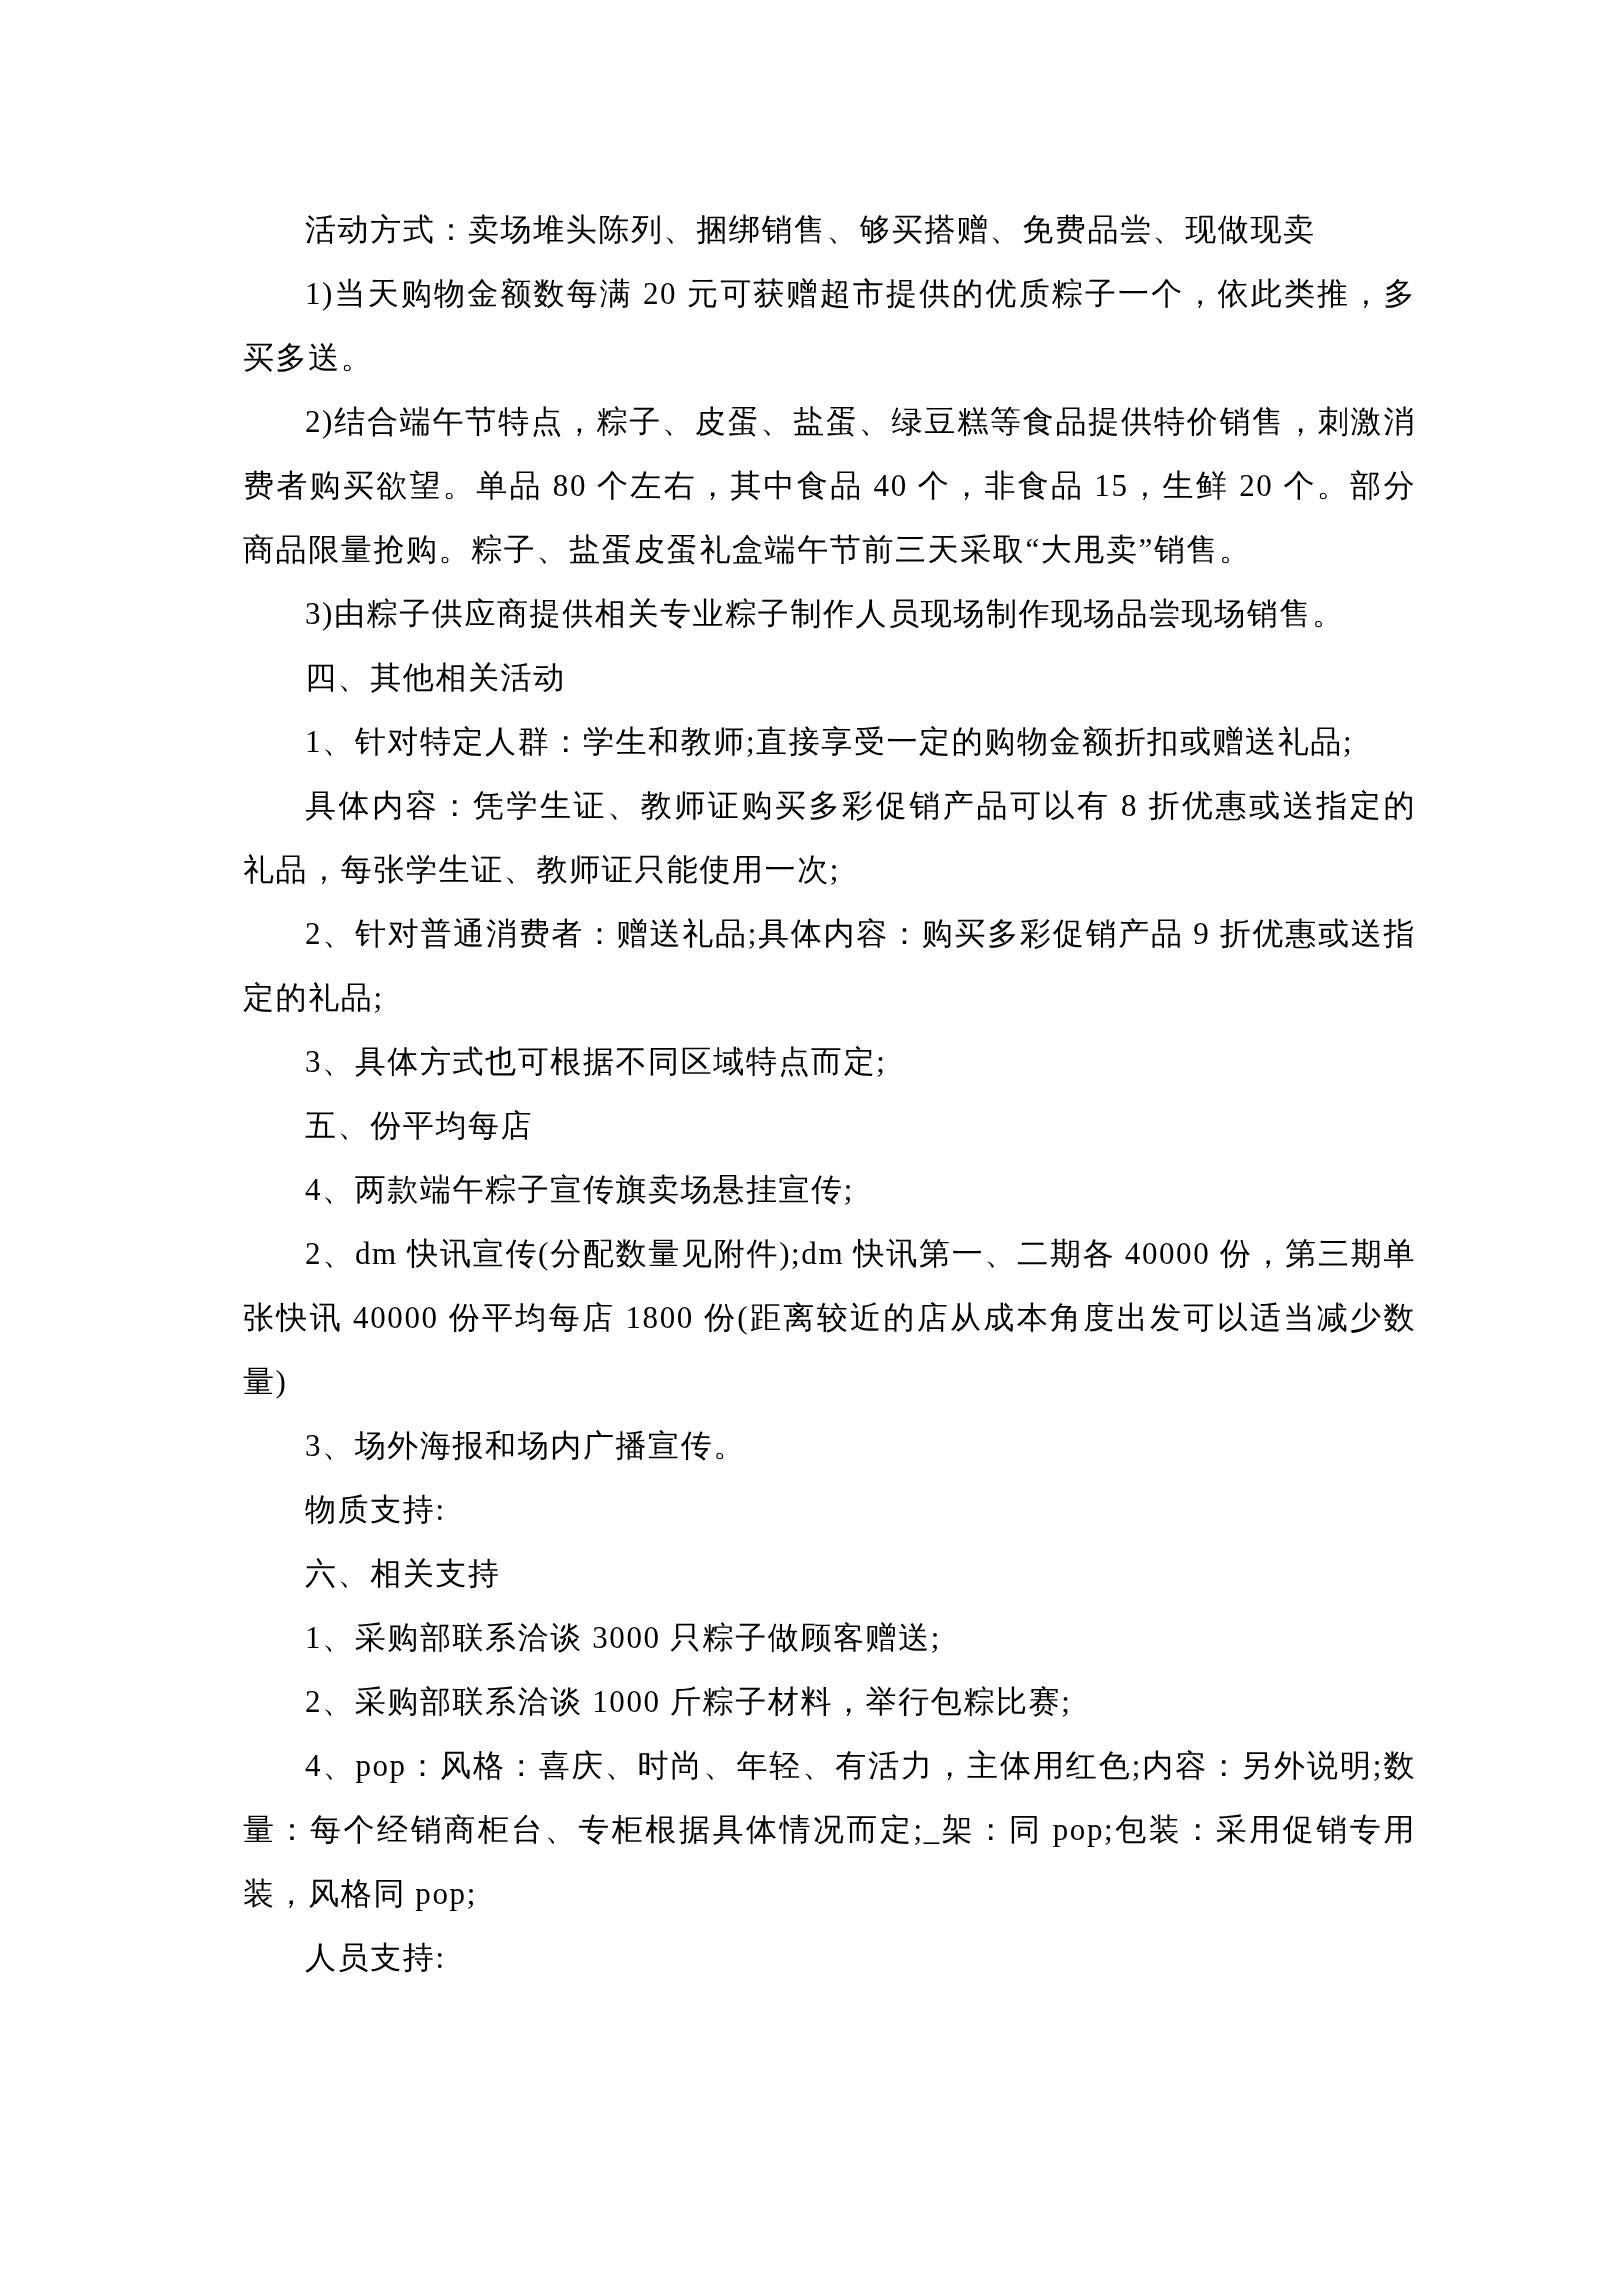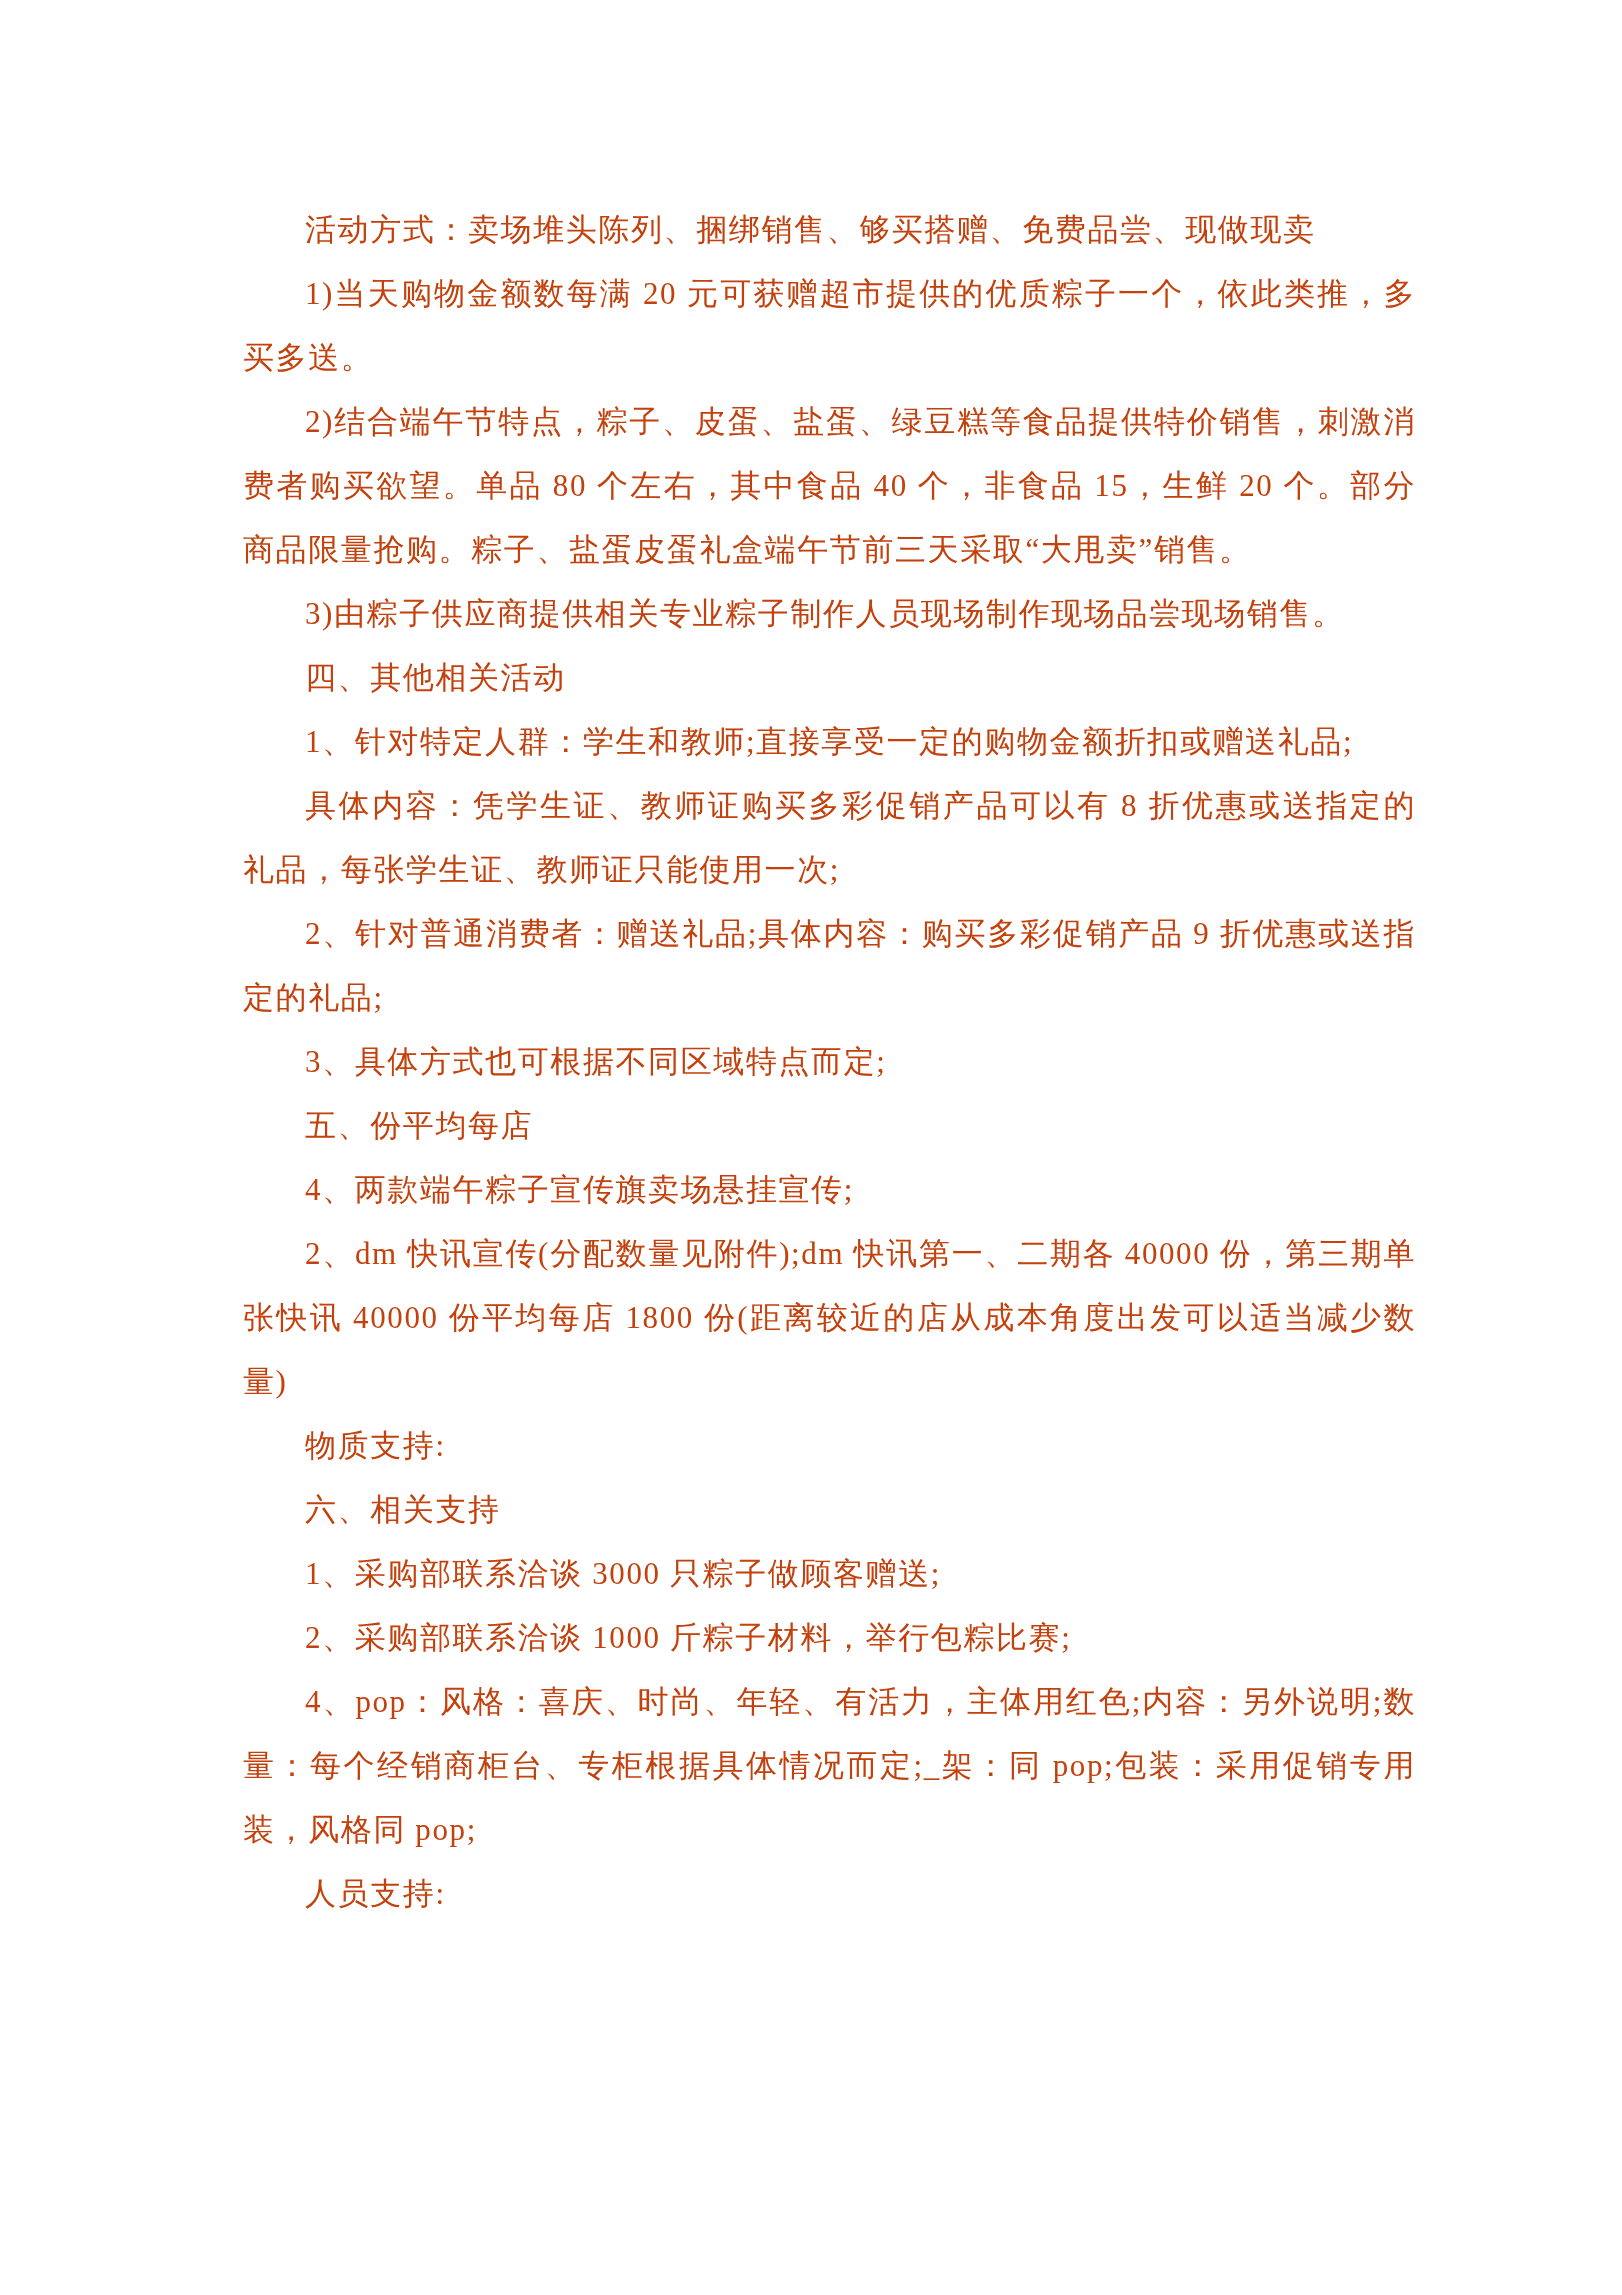--- a/index.html
+++ b/index.html
@@ -19,21 +19,21 @@
     inset: 0;
     background: #ffffff;
   }
   .doc {
     position: absolute;
     left: 243px;
     top: 198px;
     width: 1173px;
     font-size: 31px;
     line-height: 64px;
-    color: #c2410c;
+    color: #000000;
     text-align: justify;
     letter-spacing: 1.6px;
     word-break: break-all;
   }
   .doc p {
     margin: 0;
     padding: 0;
     text-indent: 2em;
   }
 </style>
@@ -47,20 +47,21 @@
     <p>2)结合端午节特点，粽子、皮蛋、盐蛋、绿豆糕等食品提供特价销售，刺激消费者购买欲望。单品 80 个左右，其中食品 40 个，非食品 15，生鲜 20 个。部分商品限量抢购。粽子、盐蛋皮蛋礼盒端午节前三天采取“大甩卖”销售。</p>
     <p>3)由粽子供应商提供相关专业粽子制作人员现场制作现场品尝现场销售。</p>
     <p>四、其他相关活动</p>
     <p>1、针对特定人群：学生和教师;直接享受一定的购物金额折扣或赠送礼品;</p>
     <p>具体内容：凭学生证、教师证购买多彩促销产品可以有 8 折优惠或送指定的礼品，每张学生证、教师证只能使用一次;</p>
     <p>2、针对普通消费者：赠送礼品;具体内容：购买多彩促销产品 9 折优惠或送指定的礼品;</p>
     <p>3、具体方式也可根据不同区域特点而定;</p>
     <p>五、份平均每店</p>
     <p>4、两款端午粽子宣传旗卖场悬挂宣传;</p>
     <p>2、dm 快讯宣传(分配数量见附件);dm 快讯第一、二期各 40000 份，第三期单张快讯 40000 份平均每店 1800 份(距离较近的店从成本角度出发可以适当减少数量)</p>
+    <p>3、场外海报和场内广播宣传。</p>
     <p>物质支持:</p>
     <p>六、相关支持</p>
     <p>1、采购部联系洽谈 3000 只粽子做顾客赠送;</p>
     <p>2、采购部联系洽谈 1000 斤粽子材料，举行包粽比赛;</p>
     <p>4、pop：风格：喜庆、时尚、年轻、有活力，主体用红色;内容：另外说明;数量：每个经销商柜台、专柜根据具体情况而定;_架：同 pop;包装：采用促销专用装，风格同 pop;</p>
     <p>人员支持:</p>
   </div>
 </div>
 
 

